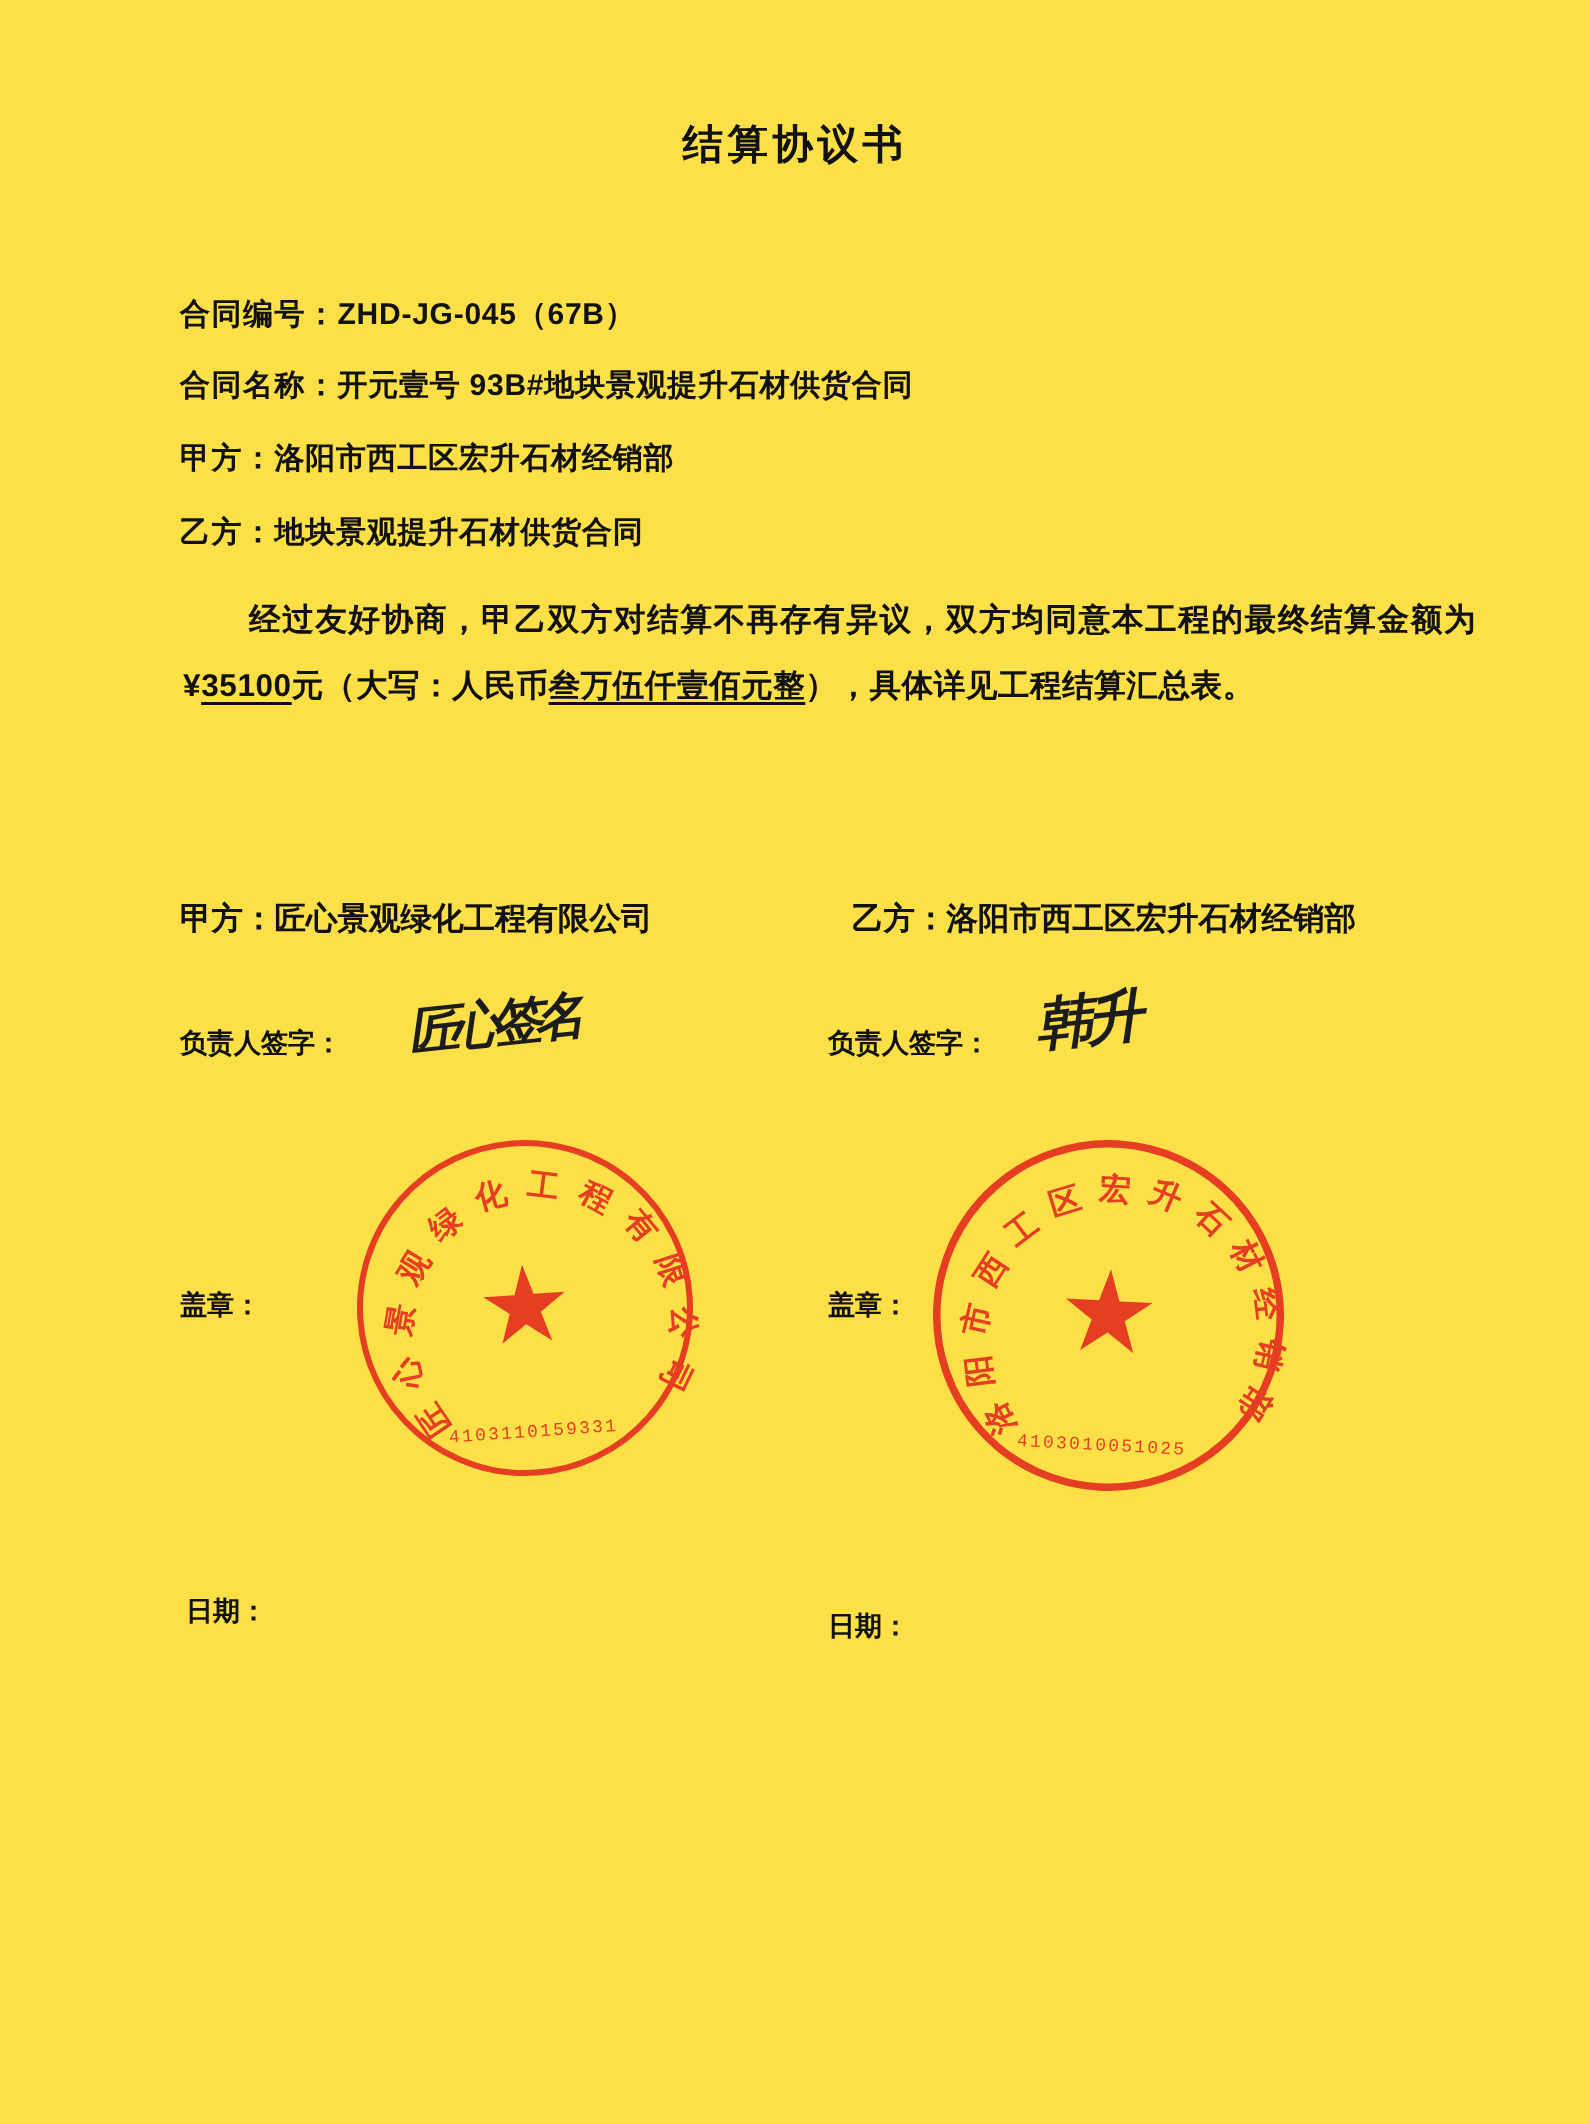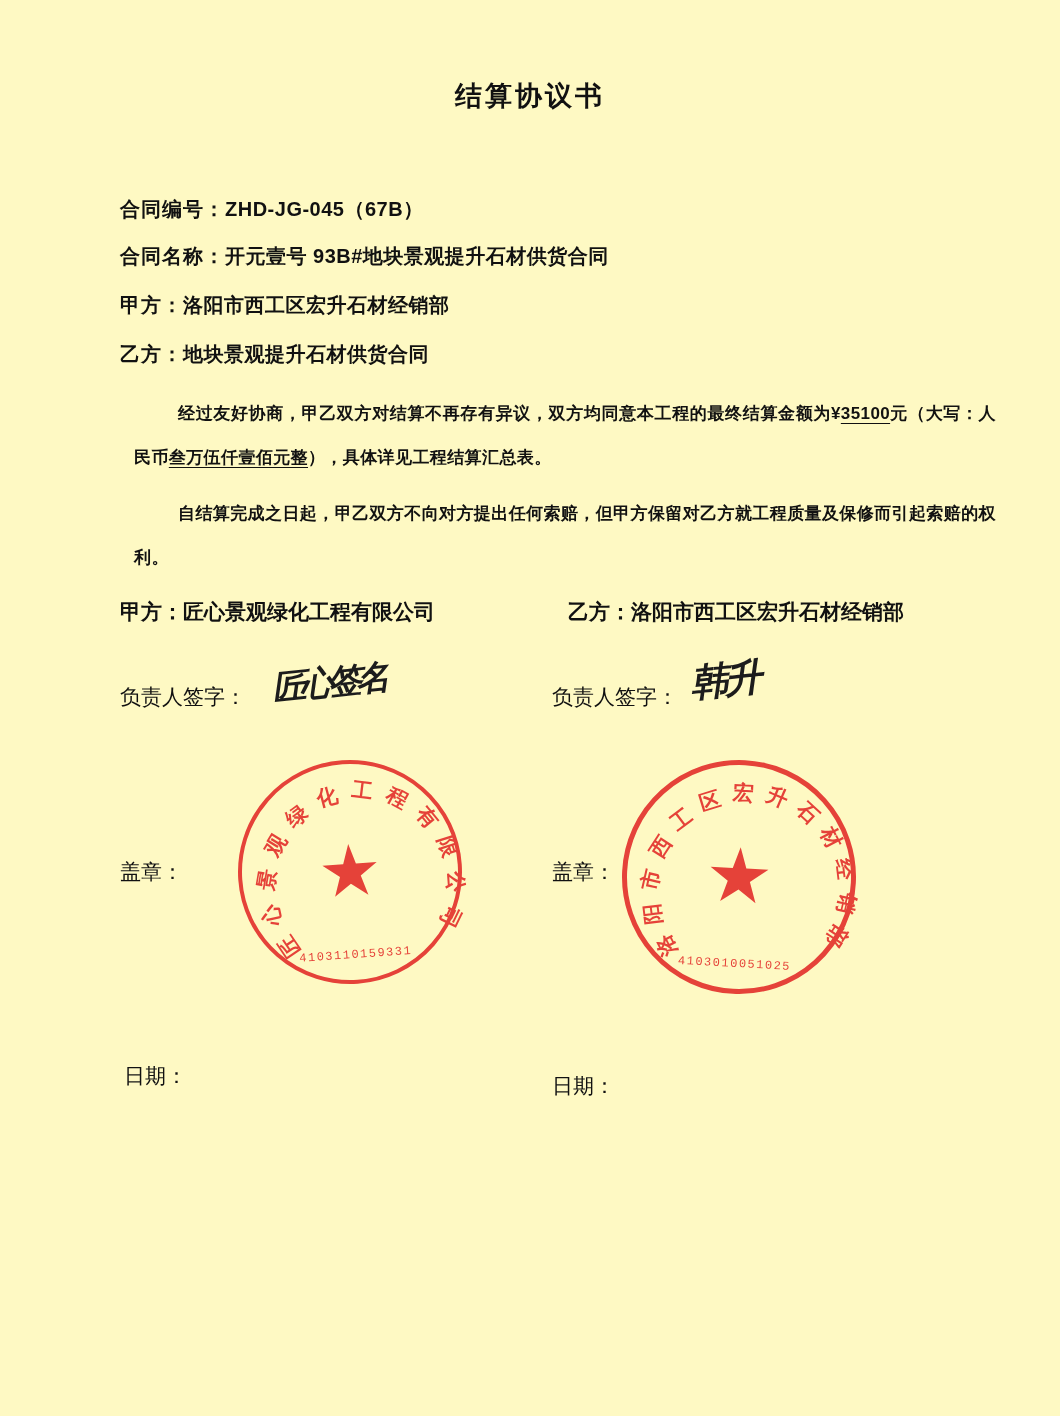--- a/index.html
+++ b/index.html
@@ -8,21 +8,21 @@
     background: #ffffff;
   }
   body {
     font-family: "Liberation Serif", "DejaVu Serif", serif;
     color: #111111;
   }
   .page {
     position: relative;
     width: 1060px;
     height: 1416px;
-    background: #fef9c3;
+    background: #fde047;
     overflow: hidden;
   }
 
   .doc-title {
     position: absolute;
     top: 78px;
     left: 0;
     width: 1060px;
     text-align: center;
     font-size: 27px;
@@ -52,23 +52,23 @@
   .field-line .label { letter-spacing: 1px; }
   .field-line .value { letter-spacing: 0.5px; }
 
   .fl-1 { top: 196px; }
   .fl-2 { top: 243px; }
   .fl-3 { top: 292px; }
   .fl-4 { top: 341px; }
 
   .para {
     position: absolute;
-    left: 134px;
+    left: 122px;
     width: 862px;
-    font-size: 17px;
+    font-size: 21px;
     font-weight: bold;
     font-family: "Liberation Sans", "DejaVu Sans", sans-serif;
     line-height: 44px;
     text-align: justify;
     text-indent: 44px;
     letter-spacing: 0.4px;
   }
   .para-1 { top: 392px; }
   .para-2 { top: 492px; }
 
@@ -86,22 +86,22 @@
     font-size: 21px;
     font-weight: bold;
     font-family: "Liberation Sans", "DejaVu Sans", sans-serif;
     white-space: nowrap;
   }
   .signer-a { left: 120px; }
   .signer-b { left: 568px; }
 
   .sign-label {
     position: absolute;
-    font-size: 21px;
-    font-weight: normal;
+    font-size: 18px;
+    font-weight: bold;
     font-family: "Liberation Sans", "DejaVu Sans", sans-serif;
     white-space: nowrap;
   }
   .sign-a-label { top: 683px; left: 120px; }
   .sign-b-label { top: 683px; left: 552px; }
   .seal-a-label { top: 858px; left: 120px; }
   .seal-b-label { top: 858px; left: 552px; }
   .date-a-label { top: 1062px; left: 124px; }
   .date-b-label { top: 1072px; left: 552px; }
 
@@ -216,21 +216,20 @@
   </div>
 
   <div class="field-line fl-4">
     <span class="label">乙方：</span><span class="value">地块景观提升石材供货合同</span>
   </div>
 
   <div class="para para-1">
     <span>经过友好协商，甲乙双方对结算不再存有异议，双方均同意本工程的最终结算金额为¥</span><span class="u">35100</span><span>元（大写：人民币</span><span class="u">叁万伍仟壹佰元整</span><span>），具体详见工程结算汇总表。</span>
   </div>
 
-  <div class="para para-2">自结算完成之日起，甲乙双方不向对方提出任何索赔，但甲方保留对乙方就工程质量及保修而引起索赔的权利。</div>
 
   <div class="signer-row">
     <div class="signer-a">甲方：匠心景观绿化工程有限公司</div>
     <div class="signer-b">乙方：洛阳市西工区宏升石材经销部</div>
   </div>
 
   <div class="sign-label sign-a-label">负责人签字：</div>
   <div class="sign-label sign-b-label">负责人签字：</div>
 
   <div class="signature sig-a">匠心签名</div>

